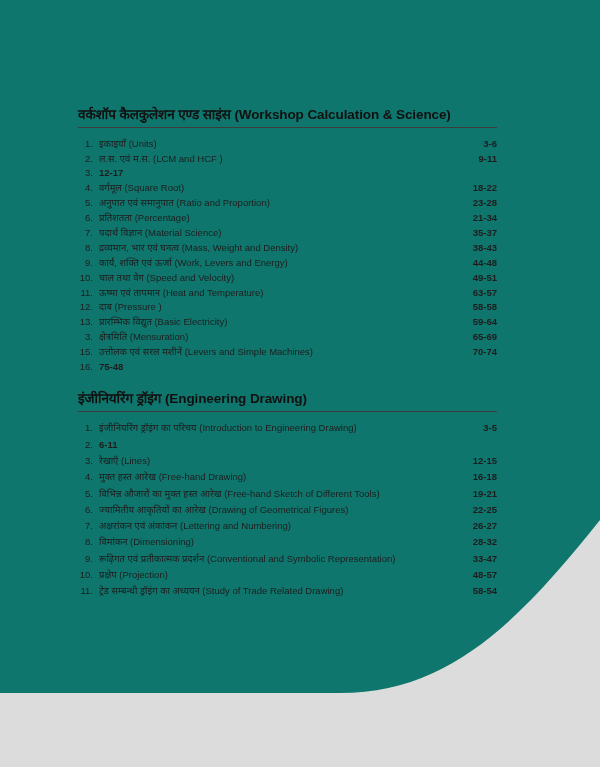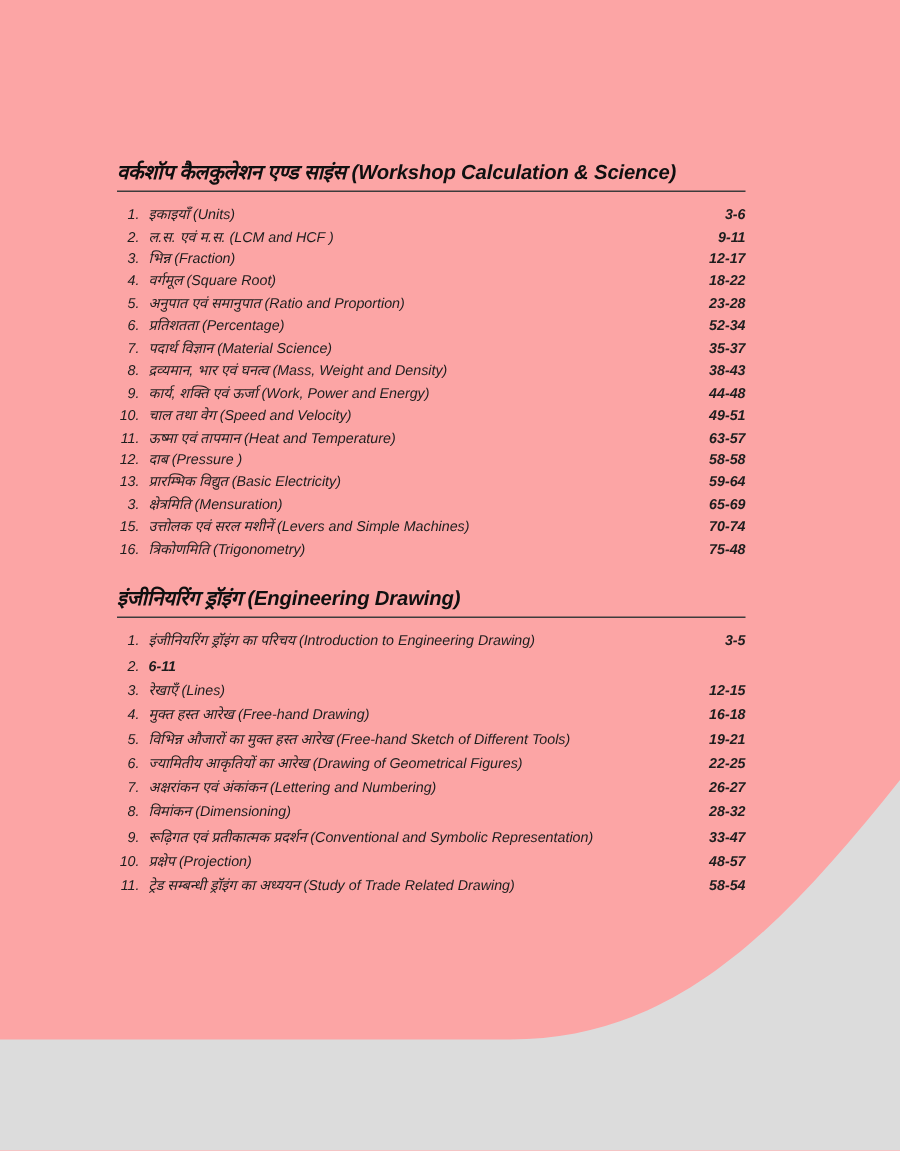--- a/index.html
+++ b/index.html
@@ -11,22 +11,21 @@
     height: 767px;
     background: #ffffff;
     position: relative;
     overflow: hidden;
     font-family: "Liberation Sans", "DejaVu Sans", sans-serif;
     color: #1d1d1d;
   }
   .page {
     position: absolute;
     inset: 0;
-    background: #fca5a5;
-    font-style: italic;
+    background: #0f766e;
   }
   .swoosh {
     position: absolute;
     left: 0;
     bottom: 0;
     width: 600px;
     height: 247px;
     display: block;
   }
   #sections-root {
@@ -94,57 +93,56 @@
   </div>
 
   <div class="toc-row">
     <span class="num">2.</span>
     <span class="label">ल.स. एवं म.स. (LCM and HCF )</span>
     <span class="pages">9-11</span>
   </div>
 
   <div class="toc-row">
     <span class="num">3.</span>
-    <span class="label">भिन्न (Fraction)</span>
     <span class="pages">12-17</span>
   </div>
 
   <div class="toc-row">
     <span class="num">4.</span>
     <span class="label">वर्गमूल (Square Root)</span>
     <span class="pages">18-22</span>
   </div>
 
   <div class="toc-row">
     <span class="num">5.</span>
     <span class="label">अनुपात एवं समानुपात (Ratio and Proportion)</span>
     <span class="pages">23-28</span>
   </div>
 
   <div class="toc-row">
     <span class="num">6.</span>
     <span class="label">प्रतिशतता (Percentage)</span>
-    <span class="pages">52-34</span>
+    <span class="pages">21-34</span>
   </div>
 
   <div class="toc-row">
     <span class="num">7.</span>
     <span class="label">पदार्थ विज्ञान (Material Science)</span>
     <span class="pages">35-37</span>
   </div>
 
   <div class="toc-row">
     <span class="num">8.</span>
     <span class="label">द्रव्यमान, भार एवं घनत्व (Mass, Weight and Density)</span>
     <span class="pages">38-43</span>
   </div>
 
   <div class="toc-row">
     <span class="num">9.</span>
-    <span class="label">कार्य, शक्ति एवं ऊर्जा (Work, Power and Energy)</span>
+    <span class="label">कार्य, शक्ति एवं ऊर्जा (Work, Levers and Energy)</span>
     <span class="pages">44-48</span>
   </div>
 
   <div class="toc-row">
     <span class="num">10.</span>
     <span class="label">चाल तथा वेग (Speed and Velocity)</span>
     <span class="pages">49-51</span>
   </div>
 
   <div class="toc-row">
@@ -172,21 +170,20 @@
   </div>
 
   <div class="toc-row">
     <span class="num">15.</span>
     <span class="label">उत्तोलक एवं सरल मशीनें (Levers and Simple Machines)</span>
     <span class="pages">70-74</span>
   </div>
 
   <div class="toc-row">
     <span class="num">16.</span>
-    <span class="label">त्रिकोणमिति (Trigonometry)</span>
     <span class="pages">75-48</span>
   </div>
 </div>
   </section>
 
   <section class="toc-section s1">
     <h2 class="section-title" style="border-bottom-color: rgb(60, 60, 60);">इंजीनियरिंग ड्रॉइंग (Engineering Drawing)</h2>
     <div class="rows">
   <div class="toc-row">
     <span class="num">1.</span>

